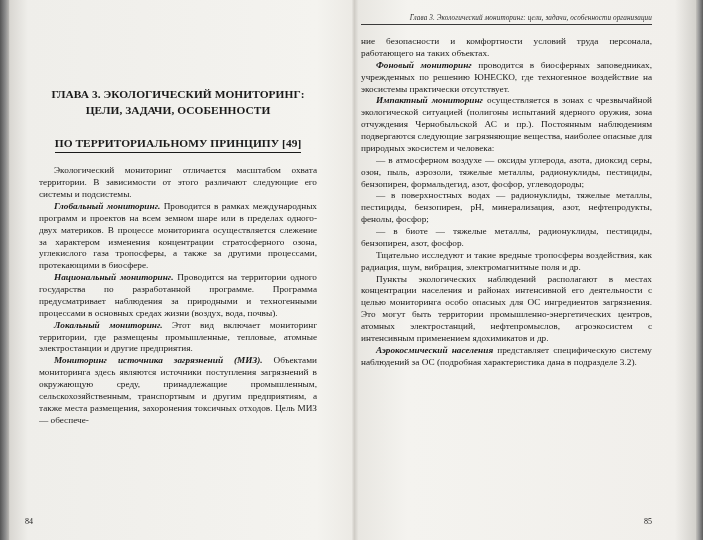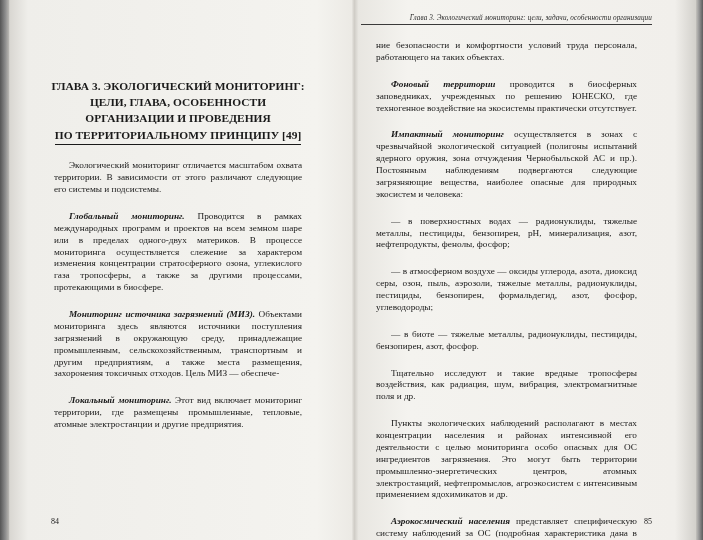--- a/index.html
+++ b/index.html
@@ -32,21 +32,21 @@
   }
   .page {
     position: absolute;
     top: 0;
     bottom: 0;
     box-sizing: border-box;
   }
   .page-left {
     left: 9px;
     width: 330px;
-    padding: 6px 22px 20px 30px;
+    padding: 14px 22px 20px 30px;
   }
   .page-right {
     left: 339px;
     width: 341px;
     padding: 14px 28px 20px 22px;
   }
   .running-head {
     font-size: 7.2px;
     font-style: italic;
     text-align: right;
@@ -63,73 +63,74 @@
     line-height: 1.42;
     margin: 72px 4px 12px 4px;
     letter-spacing: 0.05px;
   }
   .chapter-title .underlined {
     border-bottom: 1px solid #1a1a1a;
     padding-bottom: 1.5px;
     display: inline-block;
   }
   p.body {
-    margin: 15px;
+    margin: 0;
     font-size: 9.25px;
     line-height: 1.285;
     text-align: justify;
     text-indent: 15px;
     hyphens: auto;
   }
   p.body.no-indent { text-indent: 0; }
   .lead {
     font-weight: bold;
     font-style: italic;
   }
   .dash-item {
     text-indent: 15px;
   }
   .folio {
     position: absolute;
     bottom: 14px;
     font-size: 8px;
     font-family: "Liberation Serif", serif;
   }
-  .folio-left { left: 42px; }
+  .folio-left { left: 16px; }
   .folio-right { right: 28px; text-align: right; }
 </style>
 </head>
 <body>
 
 <div class="page-spread">
 
   <div class="page page-left">
     <h1 class="chapter-title">
       <span>ГЛАВА 3. ЭКОЛОГИЧЕСКИЙ МОНИТОРИНГ:</span><br>
-      <span>ЦЕЛИ, ГЛАВА, ОСОБЕННОСТИ</span><br>
-      <span>ОРГАНИЗАЦИИ И ПРОВЕДЕНИЯ</span><br>
+      <span>ЦЕЛИ, ЗАДАЧИ, ОСОБЕННОСТИ</span><br>
+      <br>
       <span class="underlined">ПО ТЕРРИТОРИАЛЬНОМУ ПРИНЦИПУ [49]</span>
     </h1>
 
     <p class="body"><span>Экологический мониторинг отличается масштабом охвата территории. В зависимости от этого различают следующие его системы и подсистемы.</span></p>
     <p class="body"><span class="lead">Глобальный мониторинг.</span><span> Проводится в рамках международных программ и проектов на всем земном шаре или в пределах одного-двух материков. В процессе мониторинга осуществляется слежение за характером изменения концентрации стратосферного озона, углекислого газа тропосферы, а также за другими процессами, протекающими в биосфере.</span></p>
+    <p class="body"><span class="lead">Национальный мониторинг.</span><span> Проводится на территории одного государства по разработанной программе. Программа предусматривает наблюдения за природными и техногенными процессами в основных средах жизни (воздух, вода, почвы).</span></p>
+    <p class="body"><span class="lead">Локальный мониторинг.</span><span> Этот вид включает мониторинг территории, где размещены промышленные, тепловые, атомные электростанции и другие предприятия.</span></p>
     <p class="body"><span class="lead">Мониторинг источника загрязнений (МИЗ).</span><span> Объектами мониторинга здесь являются источники поступления загрязнений в окружающую среду, принадлежащие промышленным, сельскохозяйственным, транспортным и другим предприятиям, а также места размещения, захоронения токсичных отходов. Цель МИЗ — обеспече-</span></p>
-    <p class="body"><span class="lead">Локальный мониторинг.</span><span> Этот вид включает мониторинг территории, где размещены промышленные, тепловые, атомные электростанции и другие предприятия.</span></p>
 
     <div class="folio folio-left">84</div>
   </div>
 
   <div class="page page-right">
     <div class="running-head">Глава 3. Экологический мониторинг: цели, задачи, особенности организации</div>
 
     <p class="body no-indent"><span>ние безопасности и комфортности условий труда персонала, работающего на таких объектах.</span></p>
-    <p class="body"><span class="lead">Фоновый территории</span><span> проводится в биосферных заповедниках, учрежденных по решению ЮНЕСКО, где техногенное воздействие на экосистемы практически отсутствует.</span></p>
+    <p class="body"><span class="lead">Фоновый мониторинг</span><span> проводится в биосферных заповедниках, учрежденных по решению ЮНЕСКО, где техногенное воздействие на экосистемы практически отсутствует.</span></p>
     <p class="body"><span class="lead">Импактный мониторинг</span><span> осуществляется в зонах с чрезвычайной экологической ситуацией (полигоны испытаний ядерного оружия, зона отчуждения Чернобыльской АС и пр.). Постоянным наблюдениям подвергаются следующие загрязняющие вещества, наиболее опасные для природных экосистем и человека:</span></p>
+    <p class="body dash-item"><span>— в атмосферном воздухе — оксиды углерода, азота, диоксид серы, озон, пыль, аэрозоли, тяжелые металлы, радионуклиды, пестициды, бензопирен, формальдегид, азот, фосфор, углеводороды;</span></p>
     <p class="body dash-item"><span>— в поверхностных водах — радионуклиды, тяжелые металлы, пестициды, бензопирен, рН, минерализация, азот, нефтепродукты, фенолы, фосфор;</span></p>
-    <p class="body dash-item"><span>— в атмосферном воздухе — оксиды углерода, азота, диоксид серы, озон, пыль, аэрозоли, тяжелые металлы, радионуклиды, пестициды, бензопирен, формальдегид, азот, фосфор, углеводороды;</span></p>
     <p class="body dash-item"><span>— в биоте — тяжелые металлы, радионуклиды, пестициды, бензопирен, азот, фосфор.</span></p>
     <p class="body"><span>Тщательно исследуют и такие вредные тропосферы воздействия, как радиация, шум, вибрация, электромагнитные поля и др.</span></p>
     <p class="body"><span>Пункты экологических наблюдений располагают в местах концентрации населения и районах интенсивной его деятельности с целью мониторинга особо опасных для ОС ингредиентов загрязнения. Это могут быть территории промышленно-энергетических центров, атомных электростанций, нефтепромыслов, агроэкосистем с интенсивным применением ядохимикатов и др.</span></p>
     <p class="body"><span class="lead">Аэрокосмический населения</span><span> представляет специфическую систему наблюдений за ОС (подробная характеристика дана в подразделе 3.2).</span></p>
 
     <div class="folio folio-right">85</div>
   </div>
 
 </div>
 

